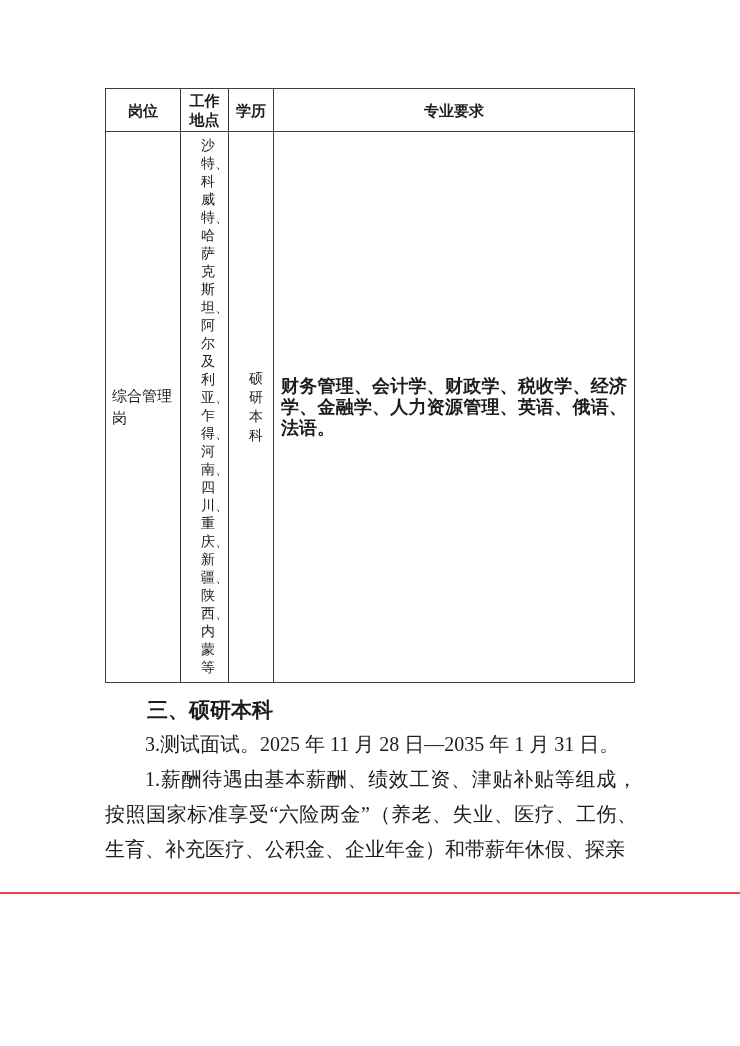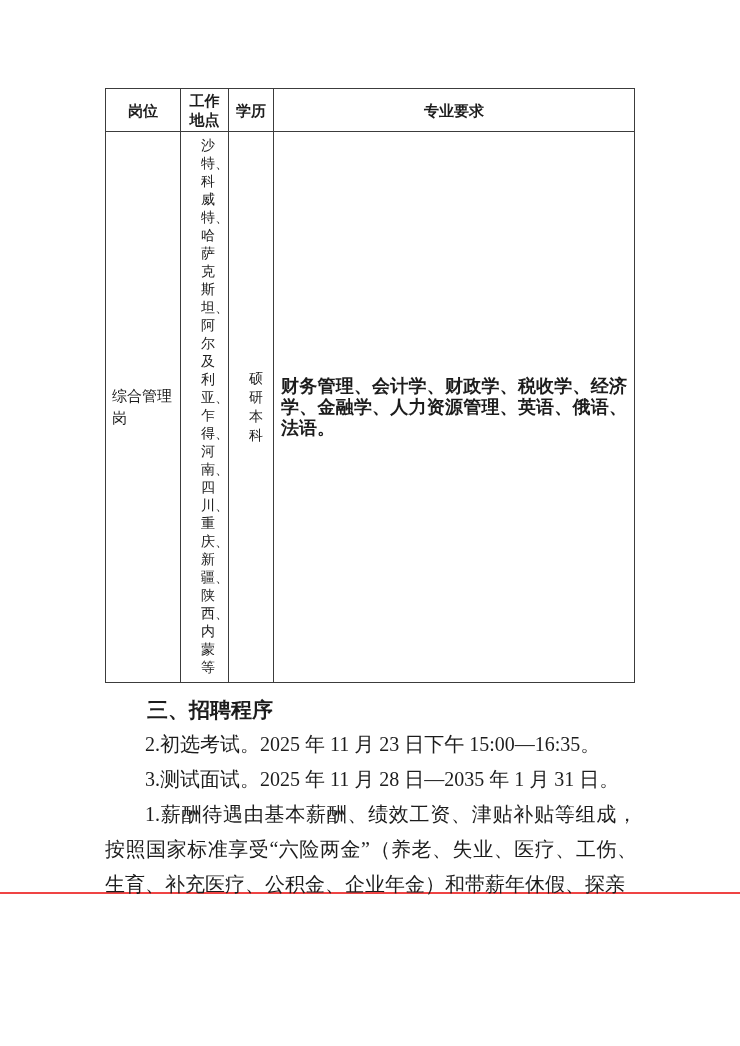--- a/index.html
+++ b/index.html
@@ -119,25 +119,24 @@
       <tr>
         <td class="cell-pos">综合管理岗</td>
         <td class="cell-loc">沙特、科威特、哈萨克斯坦、阿尔及利亚、乍得、河南、四川、重庆、新疆、陕西、内蒙等</td>
         <td class="cell-edu">硕研本科</td>
         <td class="cell-req">财务管理、会计学、财政学、税收学、经济学、金融学、人力资源管理、英语、俄语、法语。</td>
       </tr>
     </tbody>
   </table>
 
   <div class="content">
-    <h2 class="heading">三、招聘程序</h2>
+    <h2 class="heading">三、硕研本科</h2>
 
 
 
-    <p class="para">2.初选考试。2025 年 11 月 23 日下午 15:00—16:35。</p>
 
     <p class="para">3.测试面试。2025 年 11 月 28 日—2035 年 1 月 31 日。</p>
 
 
 
     <p class="para">1.薪酬待遇由基本薪酬、绩效工资、津贴补贴等组成，按照国家标准享受“六险两金”（养老、失业、医疗、工伤、生育、补充医疗、公积金、企业年金）和带薪年休假、探亲</p>
   </div>
 
 </div>
 

